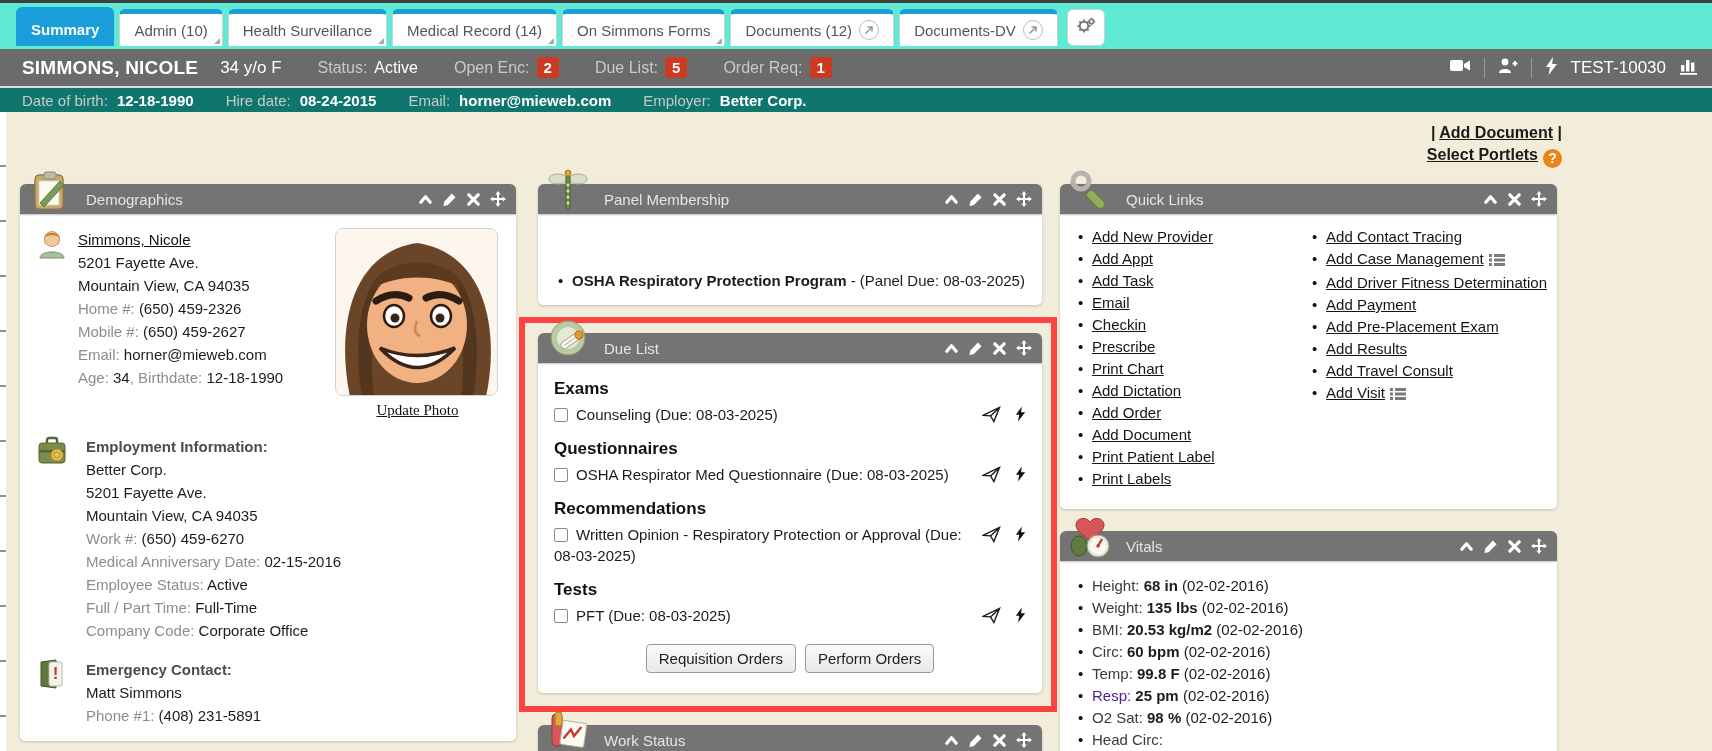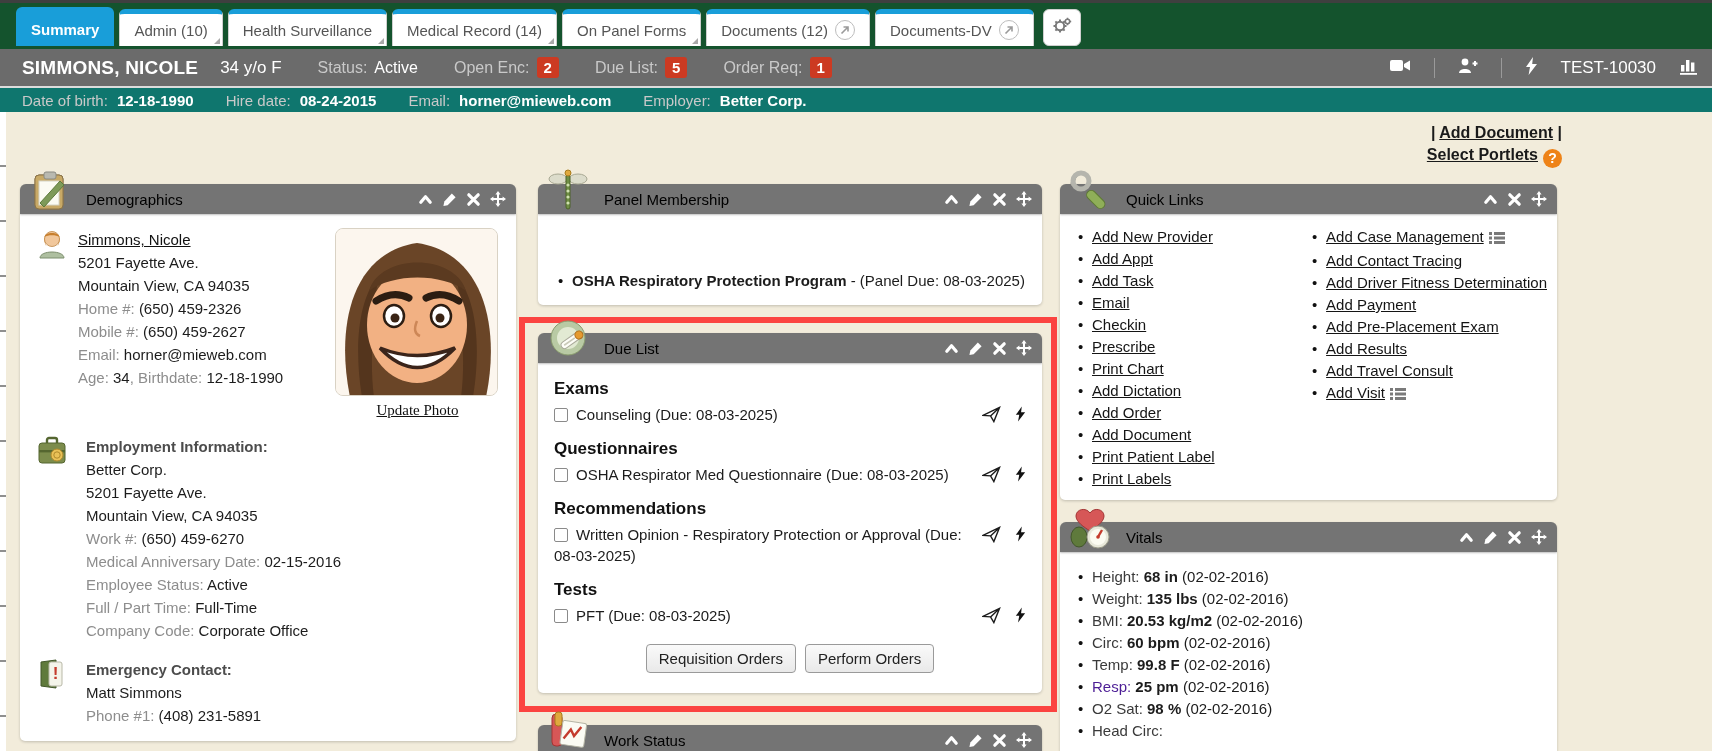--- a/index.html
+++ b/index.html
@@ -1,20 +1,20 @@
 <!DOCTYPE html>
 <html><head>
 <meta charset="utf-8">
 <style>
   * { margin:0; padding:0; box-sizing:border-box; }
   html,body { width:1712px; height:751px; }
   body { font-family:"Liberation Sans", sans-serif; background:#f2ecdb; overflow:hidden; position:relative; }
 
   
-  .tabbar { position:absolute; left:0; top:0; width:1712px; height:49px; background:#14532d;
+  .tabbar { position:absolute; left:0; top:0; width:1712px; height:49px; background:#5eead4;
             border-top:3px solid #3f3f3f; display:flex; align-items:flex-end; padding:0 0 3px 16px; gap:5px; }
   .tab { position:relative; height:37px; background:#fff; border:1px solid #cfcfcf; border-bottom:none;
          border-top:5px solid #199ed9; border-radius:6px 6px 0 0; display:flex; align-items:center;
          padding:0 14px; font-size:15px; color:#555; cursor:pointer; white-space:nowrap; gap:7px; }
   .tab.active { background:#199ed9; border-color:#199ed9; color:#fff; font-weight:bold; height:39px; }
   .tab .fold { position:absolute; right:2px; bottom:2px; width:0; height:0;
                border-left:6px solid transparent; border-bottom:6px solid #a9a9a9; }
   .ext-circle { width:20px; height:20px; border:1px solid #bdbdbd; border-radius:50%;
                 display:flex; align-items:center; justify-content:center; }
   .gear-btn { height:37px; width:38px; background:#fff; border:1px solid #cfcfcf; border-radius:6px;
@@ -23,21 +23,21 @@
   
   .bar1 { position:absolute; left:0; top:49px; width:1712px; height:37px; background:#6b6b6b;
           display:flex; align-items:center; padding:0 14px 0 22px; color:#fff; }
   .bar1 .pname { font-size:19px; font-weight:bold; letter-spacing:.2px; }
   .bar1 .agesex { font-size:17px; margin-left:22px; }
   .blabel { color:#c9c9c9; font-size:16px; }
   .bval { color:#fff; font-size:16px; }
   .grp { margin-left:36px; display:flex; align-items:center; gap:7px; }
   .badge { background:#cc3a22; color:#fff; font-weight:bold; font-size:15px; border-radius:3px;
            padding:2px 7px; line-height:17px; cursor:pointer; }
-  .bar1-right { margin-left:auto; display:flex; align-items:center; gap:23px; }
+  .bar1-right { margin-left:auto; display:flex; align-items:center; gap:13px; }
   .vsep { width:1px; height:20px; background:#9a9a9a; }
   .pid { font-size:17px; }
 
   .bar2 { position:absolute; left:0; top:86px; width:1712px; height:26px; background:#0f766e;
           border-top:2px solid #dcdcdc; display:flex; align-items:center; padding:0 22px; gap:9px; }
   .bar2 .blabel { font-size:15px; }
   .bar2 .bval { font-size:15px; font-weight:bold; }
   .bar2 .sp { width:14px; }
 
   
@@ -52,21 +52,21 @@
 
   
   .col { position:absolute; }
   .col1 { left:20px; top:184px; width:496px; }
   .col2 { left:538px; top:184px; width:504px; }
   .col3 { left:1060px; top:184px; width:497px; }
 
   .portlet { position:relative; }
   .p-head { position:relative; height:30px; background:#747474; border-radius:6px 6px 0 0;
             display:flex; align-items:center; padding:0 10px 0 66px; box-shadow:0 1px 2px rgba(0,0,0,.25); }
-  .p-title { color:#000000; font-size:15px; }
+  .p-title { color:#e5e5e5; font-size:15px; }
   .p-ctrls { margin-left:auto; display:flex; align-items:center; gap:9px; }
   .p-ctrls svg { display:block; cursor:pointer; }
   .p-icon { position:absolute; left:8px; top:-15px; width:44px; height:44px; }
   .p-body { background:#fff; border-radius:0 0 5px 5px; box-shadow:0 1px 3px rgba(0,0,0,.2);
             padding:14px 16px; font-size:15px; color:#1c1c1c; }
 
   
   .demo-top { display:flex; }
   .demo-left { flex:1; display:flex; gap:10px; }
   .demo-lines { line-height:23px; }
@@ -92,21 +92,21 @@
   .dl-row { margin-top:5px; line-height:21px; }
   .dl-icons { float:right; display:flex; gap:14px; margin-left:8px; margin-top:2px; }
   .dl-icons svg { cursor:pointer; }
   .cbox { display:inline-block; width:14px; height:14px; border:1px solid #8a8a8a; border-radius:2px;
           background:#fff; vertical-align:-2px; margin-right:8px; cursor:pointer; }
   .dl-buttons { display:flex; justify-content:center; gap:9px; margin:18px 0 6px; }
   .btn { font-family:"Liberation Sans", sans-serif; font-size:15px; color:#222; background:linear-gradient(#fafafa,#e9e9e9);
          border:1px solid #9a9a9a; border-radius:4px; padding:5px 12px; cursor:pointer; }
 
   
-  .ql-body { display:flex; gap:10px; padding:12px 10px 10px 16px; }
+  .ql-body { display:flex; gap:10px; padding:12px 10px 19px 16px; }
   .ql-col { flex:1; }
   .ql-item { position:relative; padding-left:16px; line-height:22px; white-space:nowrap; }
   .ql-item::before { content:"•"; position:absolute; left:2px; color:#111; }
   .ql-item a { color:#141414; text-decoration:underline; cursor:pointer; }
   .list-ic { display:inline-block; vertical-align:-2px; margin-left:5px; }
 
   
   .vit-item { position:relative; padding-left:16px; line-height:22px; }
   .vit-item::before { content:"•"; position:absolute; left:2px; color:#111; }
 
@@ -125,21 +125,21 @@
     </div>
   <div class="tab">
       <span>Health Surveillance</span>
       <span class="fold"></span>
     </div>
   <div class="tab">
       <span>Medical Record (14)</span>
       <span class="fold"></span>
     </div>
   <div class="tab">
-      <span>On Panel Forms</span>
+      <span>On Simmons Forms</span>
       <span class="fold"></span>
     </div>
   <div class="tab">
       <span>Documents (12)</span>
     <span class="ext-circle">
         <svg width="12" height="12" viewBox="0 0 12 12">
           <path d="M2.5 9.5 L9 3 M4.5 3 H9 V7.5" stroke="#9a9a9a" stroke-width="1.6" fill="none"></path>
         </svg>
       </span>
   </div>
@@ -566,31 +566,31 @@
         <div class="ql-item"><a>Checkin</a></div>
         <div class="ql-item"><a>Prescribe</a></div>
         <div class="ql-item"><a>Print Chart</a></div>
         <div class="ql-item"><a>Add Dictation</a></div>
         <div class="ql-item"><a>Add Order</a></div>
         <div class="ql-item"><a>Add Document</a></div>
         <div class="ql-item"><a>Print Patient Label</a></div>
         <div class="ql-item"><a>Print Labels</a></div>
       </div>
       <div class="ql-col">
+        <div class="ql-item"><a>Add Contact Tracing</a></div>
         <div class="ql-item"><a>Add Case Management</a><span class="list-ic"><svg width="16" height="12" viewBox="0 0 16 12">
                 <g fill="#7a7a7a">
                   <rect y="0" width="3" height="3"></rect>
                   <rect x="5" y="0" width="11" height="3"></rect>
                   <rect y="4.5" width="3" height="3"></rect>
                   <rect x="5" y="4.5" width="11" height="3"></rect>
                   <rect y="9" width="3" height="3"></rect>
                   <rect x="5" y="9" width="11" height="3"></rect>
                 </g>
               </svg></span></div>
-        <div class="ql-item"><a>Add Contact Tracing</a></div>
         <div class="ql-item"><a>Add Driver Fitness Determination</a></div>
         <div class="ql-item"><a>Add Payment</a></div>
         <div class="ql-item"><a>Add Pre-Placement Exam</a></div>
         <div class="ql-item"><a>Add Results</a></div>
         <div class="ql-item"><a>Add Travel Consult</a></div>
         <div class="ql-item"><a>Add Visit</a><span class="list-ic"><svg width="16" height="12" viewBox="0 0 16 12">
                 <g fill="#7a7a7a">
                   <rect y="0" width="3" height="3"></rect>
                   <rect x="5" y="0" width="11" height="3"></rect>
                   <rect y="4.5" width="3" height="3"></rect>

